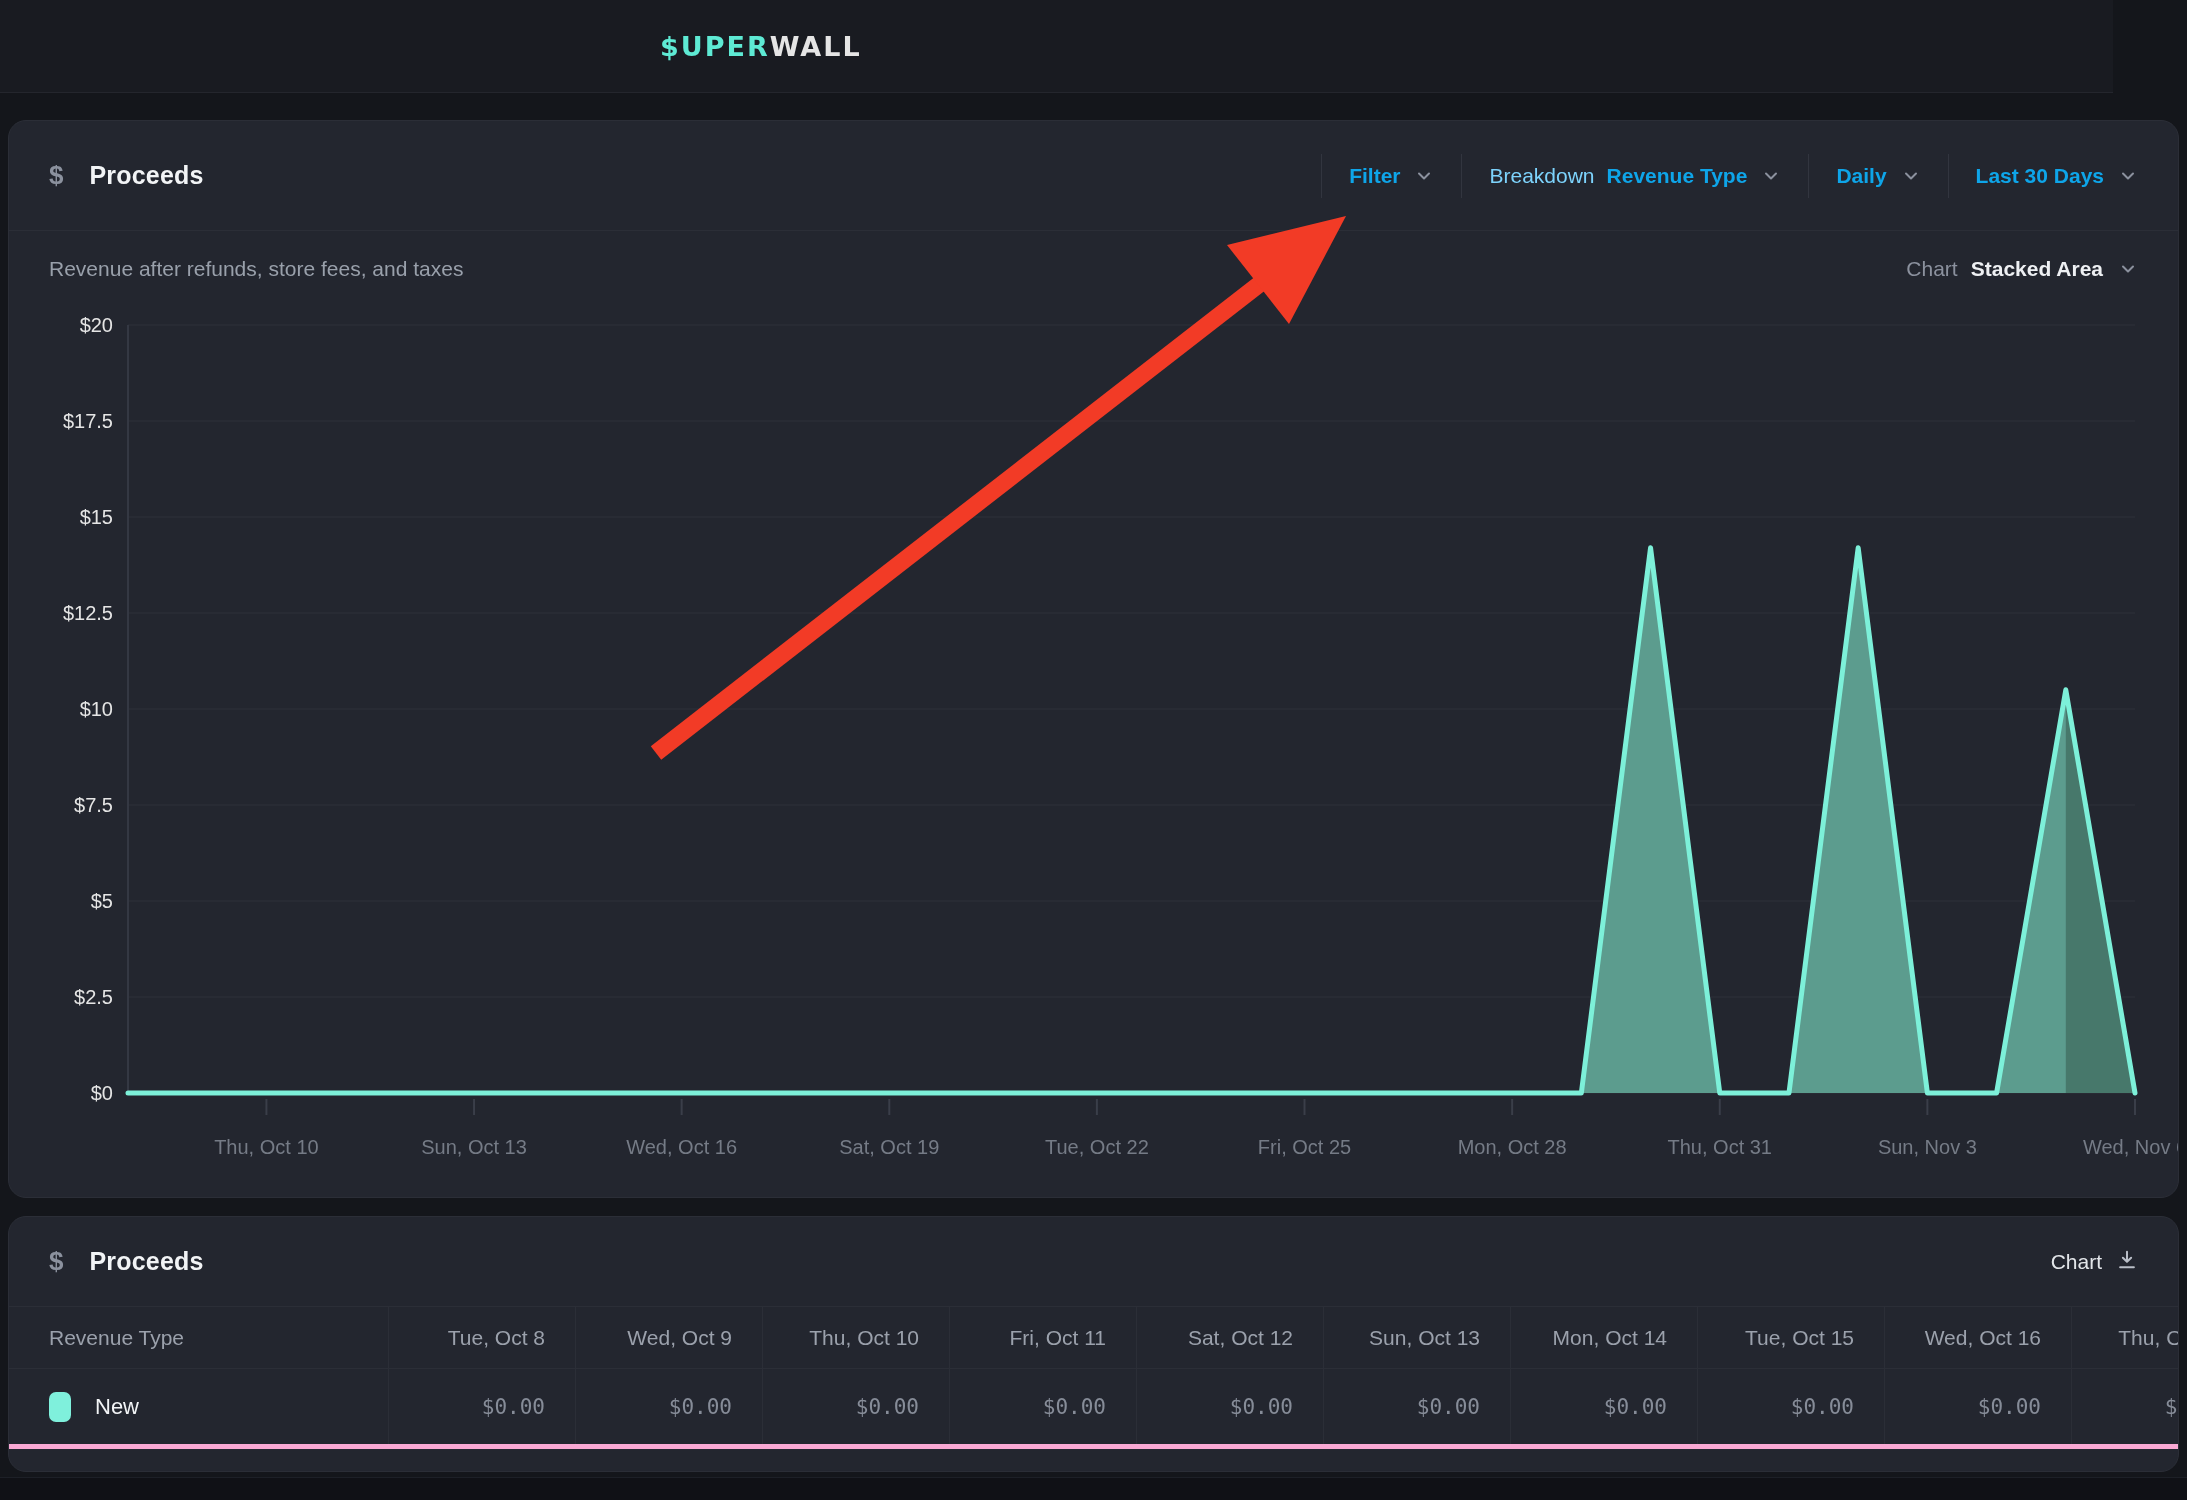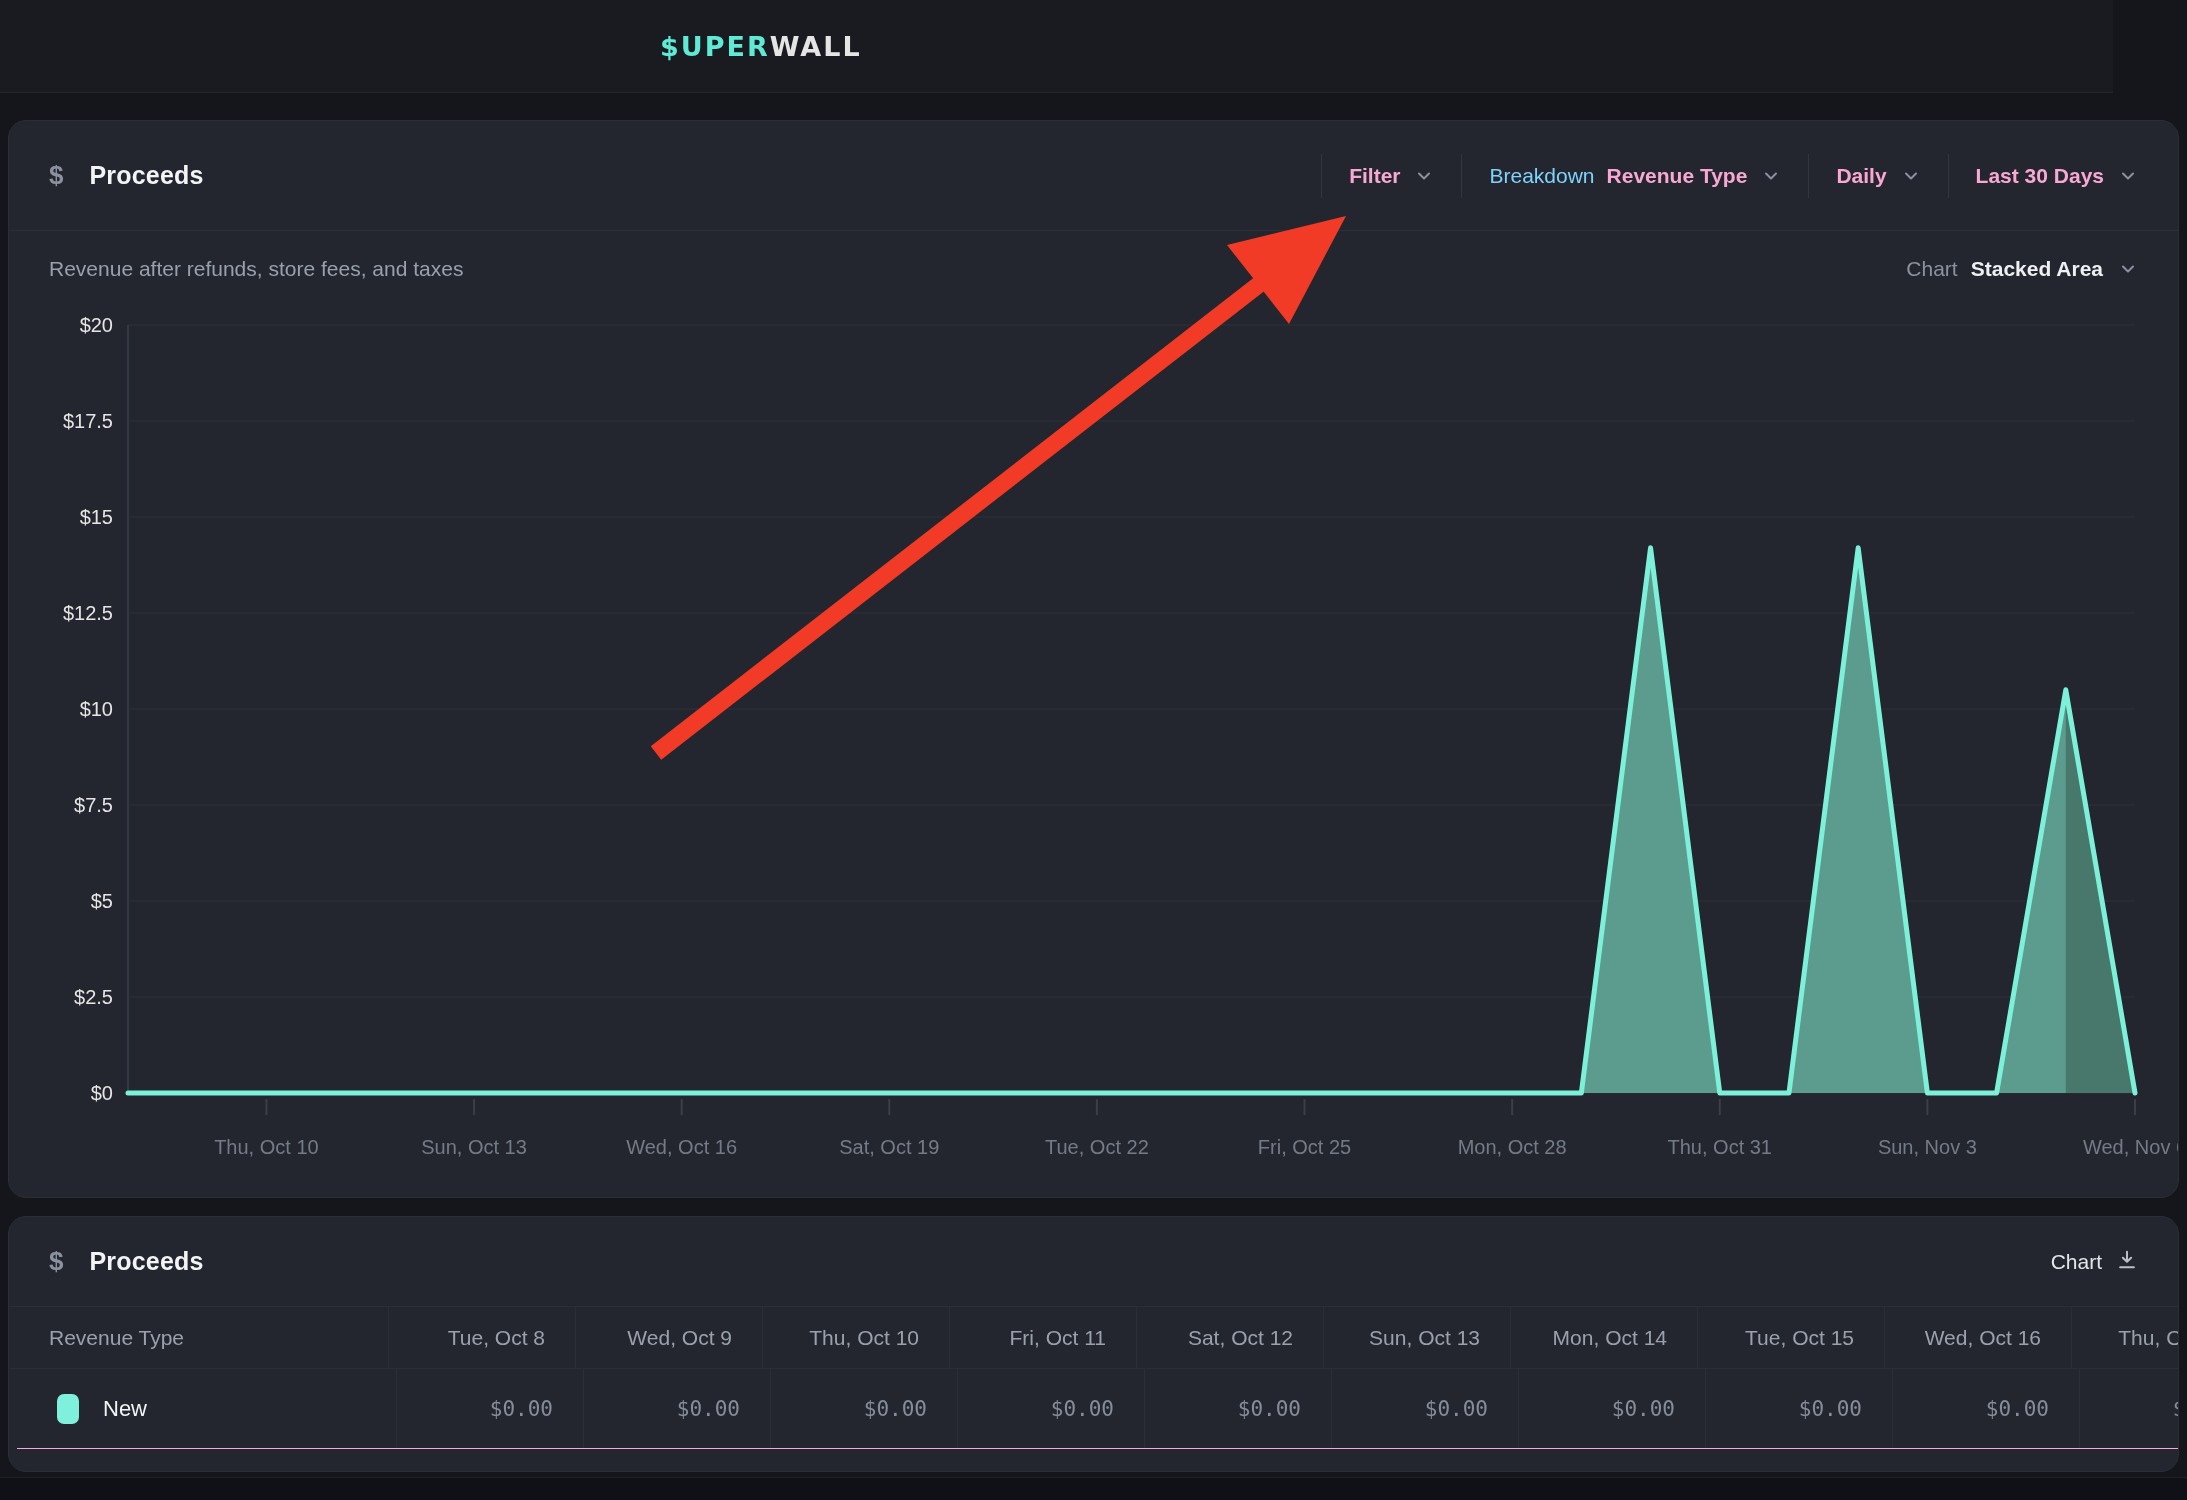--- a/index.html
+++ b/index.html
@@ -25,21 +25,21 @@
                box-sizing:border-box;}
   .card1 .card-header{height:110px;}
   .card2 .card-header{height:90px;}
   .dollar-ic{color:#8b919e;font-size:26px;font-weight:700;margin-right:26px;}
   .card-title{color:#f2f4f6;font-size:25px;font-weight:700;letter-spacing:.2px;}
   .spacer{flex:1;}
 
   .controls{display:flex;align-items:center;}
   .vdiv{width:1px;height:44px;background:#32353f;margin:0 27px;}
   .ctl{display:flex;align-items:center;gap:12px;cursor:pointer;}
-  .ctl .lbl{color:#f9a8d4;font-size:21px;font-weight:600;}
+  .ctl .lbl{color:#0ea5e9;font-size:21px;font-weight:600;}
   .ctl .dim{color:#7dd3fc;font-size:21px;font-weight:400;}
   .chev{display:inline-flex;margin-left:2px;}
 
   .subheader{display:flex;align-items:center;justify-content:space-between;
              padding:0 40px;height:76px;}
   .subtitle{color:#99a0ab;font-size:21px;}
   .chart-type{display:flex;align-items:center;gap:13px;cursor:pointer;}
   .chart-type .dim{color:#8b919e;font-size:21px;font-weight:500;}
   .chart-type .val{color:#eef0f3;font-size:21px;font-weight:700;}
 
@@ -51,21 +51,21 @@
         line-height:24px;top:1014px;}
 
   
   .arrow-svg{position:absolute;left:0;top:0;z-index:6;pointer-events:none;}
 
   
   .export-btn{display:flex;align-items:center;gap:14px;cursor:pointer;}
   .export-btn .lbl{color:#e3e6ea;font-size:21px;font-weight:500;}
   .trow{display:flex;width:2169px;box-sizing:border-box;}
   .trow.head{height:62px;border-bottom:1px solid #2b2e37;}
-  .trow.body{height:80px;border-bottom:1px solid #f9a8d4;margin-left:8px;}
+  .trow.body{height:80px;border-bottom:5px solid #f9a8d4;}
   .tcell{box-sizing:border-box;display:flex;align-items:center;flex:0 0 auto;}
   .tcell+ .tcell{border-left:1px solid #2b2e37;}
   .tcell.first{width:379px;padding-left:40px;}
   .tcell.datec{width:187px;justify-content:flex-end;padding-right:30px;}
   .thead-txt{color:#9ba1ac;font-size:21px;font-weight:500;}
   .tval{color:#868c98;font-size:21px;font-family:"DejaVu Sans Mono",monospace;}
   .swatch{width:22px;height:30px;border-radius:7px;background:#7ff0dc;margin-right:24px;}
   .rowlabel{color:#f2f4f6;font-size:22px;font-weight:500;}
 
   

